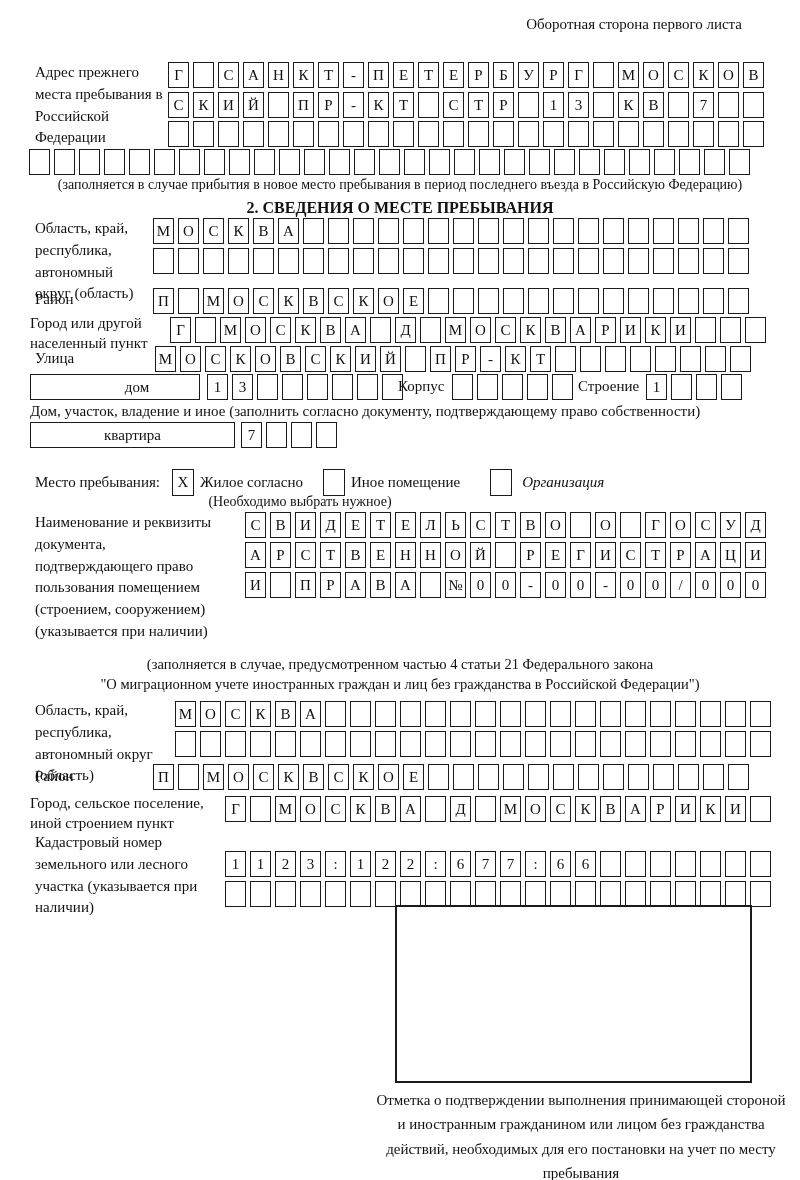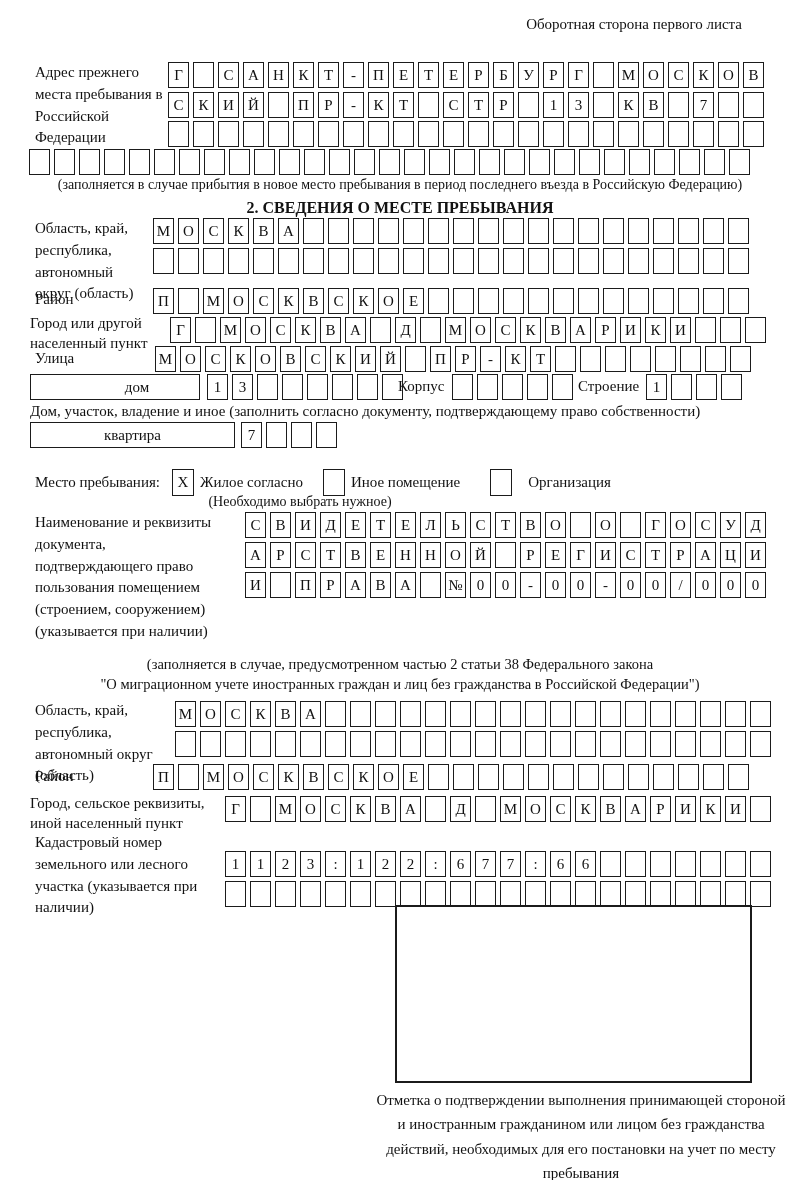--- a/index.html
+++ b/index.html
@@ -315,21 +315,21 @@
       <span class="cell"></span>
     </div>
 
   <div class="abs optrow" style="top:469px;left:35px;">
     <span>Место пребывания:</span>
     <span class="chk" style="margin-left:12px;">X</span>
     <span>Жилое согласно</span>
     <span class="chk" style="margin-left:20px;"></span>
     <span>Иное помещение</span>
     <span class="chk" style="margin-left:30px;"></span>
-    <span style="margin-left:10px;">Организация</span>
+    <span style="margin-left:4px;font-style:italic;">Организация</span>
   </div>
   <div class="abs" style="top:494px;left:140px;width:320px;text-align:center;font-size:14px;font-family:Liberation Serif, serif;">(Необходимо выбрать нужное)</div>
 
   <div class="abs lbl" style="top:512px;left:35px;width:192px;">Наименование и реквизиты документа, подтверждающего право пользования помещением (строением, сооружением) (указывается при наличии)</div>
   <div class="cells" style="top:512px;left:245px;">
       <span class="cell">С</span>
       <span class="cell">В</span>
       <span class="cell">И</span>
       <span class="cell">Д</span>
       <span class="cell">Е</span>
@@ -390,21 +390,21 @@
       <span class="cell">0</span>
       <span class="cell">-</span>
       <span class="cell">0</span>
       <span class="cell">0</span>
       <span class="cell">/</span>
       <span class="cell">0</span>
       <span class="cell">0</span>
       <span class="cell">0</span>
     </div>
 
-  <div class="abs note" style="top:656px;left:0;font-size:14.5px;">(заполняется в случае, предусмотренном частью 2 статьи 38 Федерального закона</div>
+  <div class="abs note" style="top:656px;left:0;font-size:14.5px;">(заполняется в случае, предусмотренном частью 4 статьи 21 Федерального закона</div>
   <div class="abs note" style="top:676px;left:0;font-size:14.5px;">"О миграционном учете иностранных граждан и лиц без гражданства в Российской Федерации")</div>
 
   <div class="abs lbl" style="top:700px;left:35px;width:140px;">Область, край, республика, автономный округ (область)</div>
   <div class="cells" style="top:701px;left:175px;">
       <span class="cell">М</span>
       <span class="cell">О</span>
       <span class="cell">С</span>
       <span class="cell">К</span>
       <span class="cell">В</span>
       <span class="cell">А</span>
@@ -475,21 +475,21 @@
       <span class="cell"></span>
       <span class="cell"></span>
       <span class="cell"></span>
       <span class="cell"></span>
       <span class="cell"></span>
       <span class="cell"></span>
       <span class="cell"></span>
       <span class="cell"></span>
     </div>
 
-  <div class="abs lbl" style="top:793px;left:30px;width:200px;line-height:1.35;">Город, сельское реквизиты, иной населенный пункт</div>
+  <div class="abs lbl" style="top:793px;left:30px;width:200px;line-height:1.35;">Город, сельское поселение, иной строением пункт</div>
   <div class="cells" style="top:796px;left:225px;">
       <span class="cell">Г</span>
       <span class="cell"></span>
       <span class="cell">М</span>
       <span class="cell">О</span>
       <span class="cell">С</span>
       <span class="cell">К</span>
       <span class="cell">В</span>
       <span class="cell">А</span>
       <span class="cell"></span>

